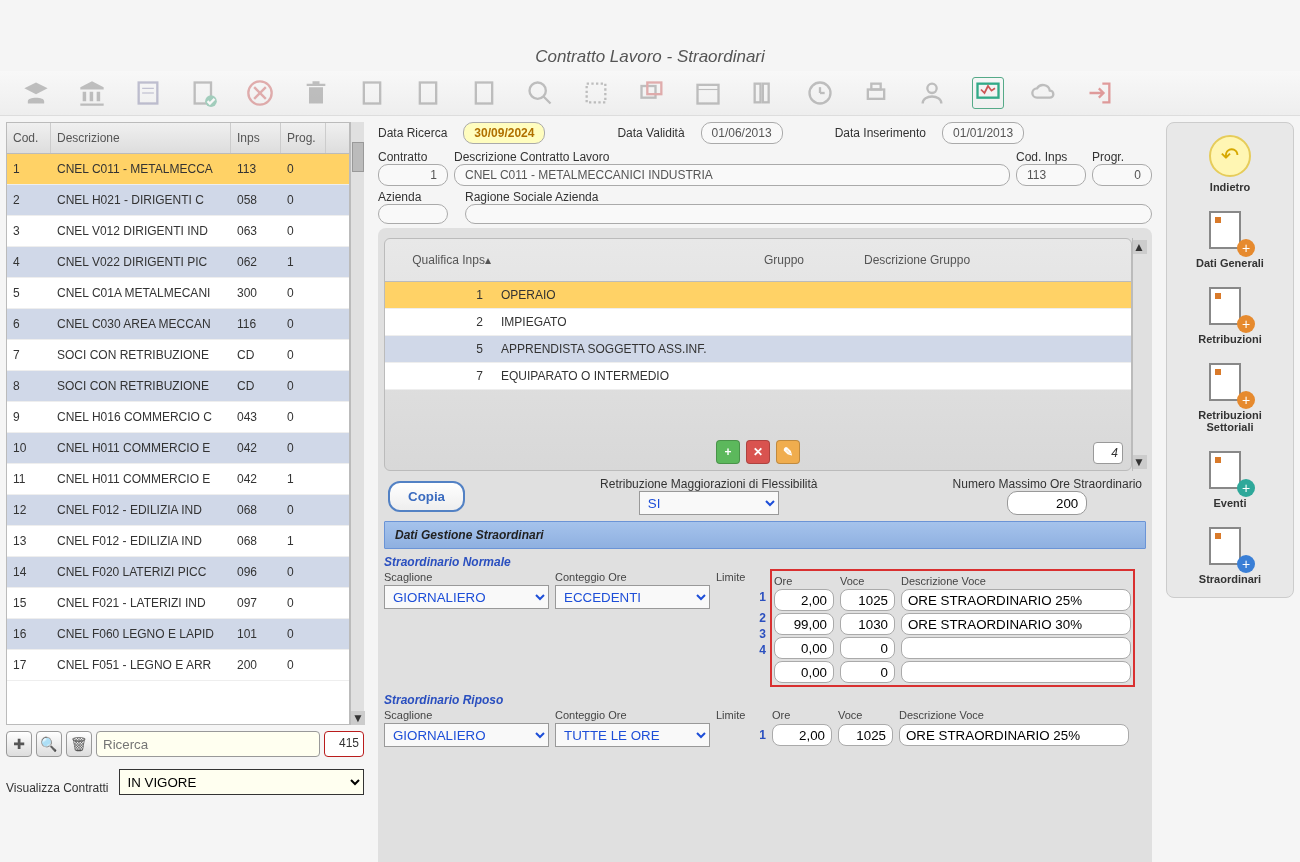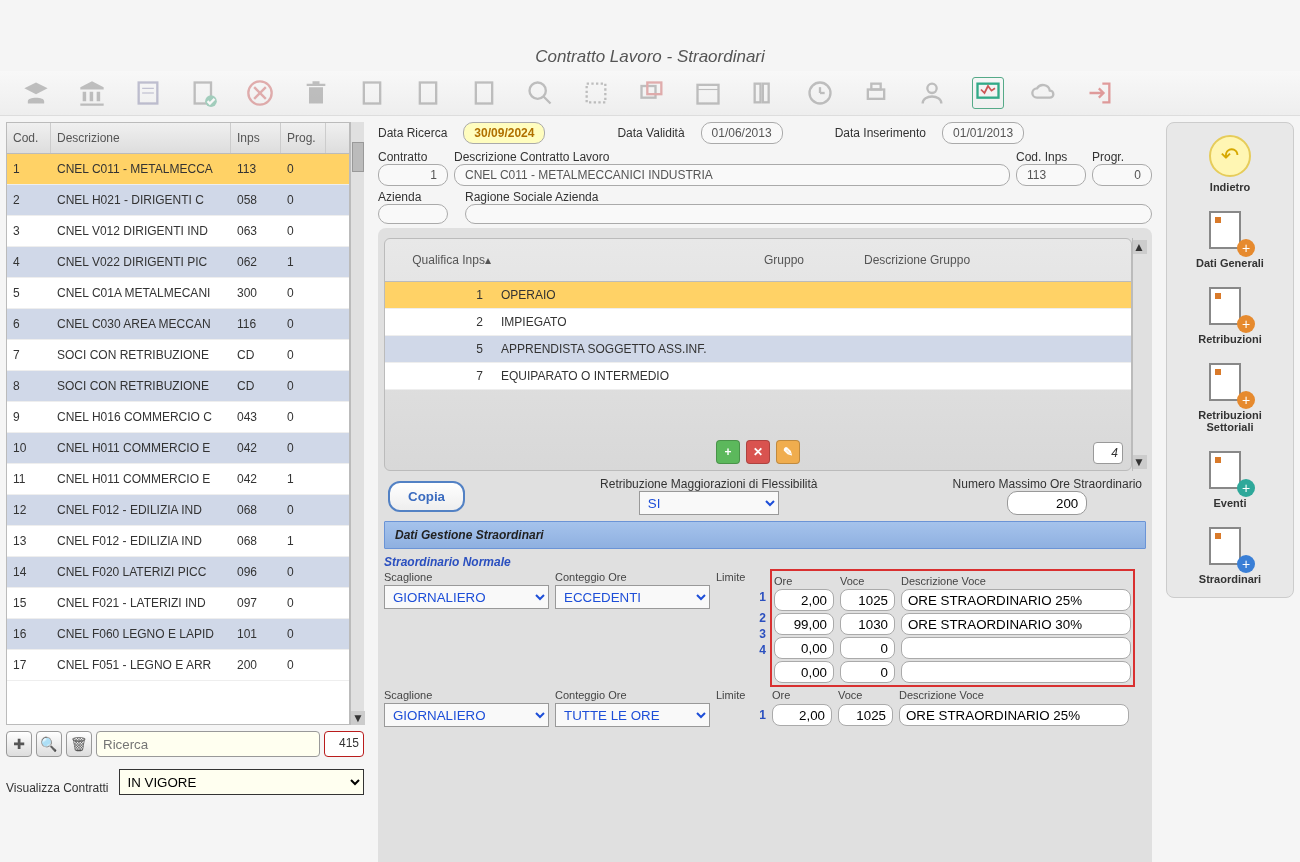--- a/index.html
+++ b/index.html
@@ -470,20 +470,21 @@
               <input class="num" value="0,00" style="">
               <input class="num" value="0" style="">
               <input style="">
               <input class="num" value="0,00" style="">
               <input class="num" value="0" style="">
               <input style="">
             </div>
         </div>
       </div>
 
+      <div class="str-title">Straordinario Riposo</div>
       <div class="str-grid">
         <div class="hdr">Scaglione</div>
         <div class="hdr">Conteggio Ore</div>
         <div class="hdr">Limite</div>
         <div class="hdr">Ore</div>
         <div class="hdr">Voce</div>
         <div class="hdr">Descrizione Voce</div>
         <select class="mini-select"><option>GIORNALIERO</option></select>
         <select class="mini-select"><option>TUTTE LE ORE</option></select>
         <div class="lim">1</div>

